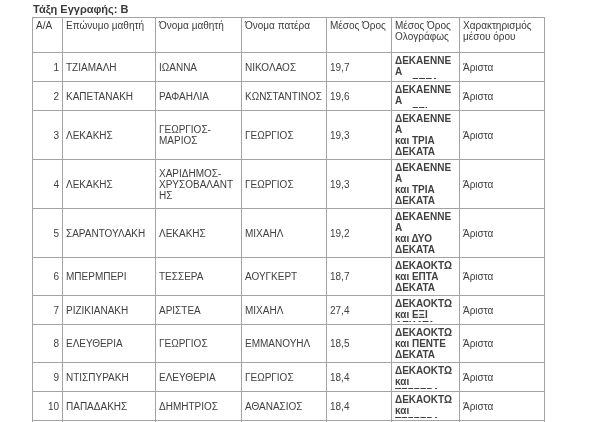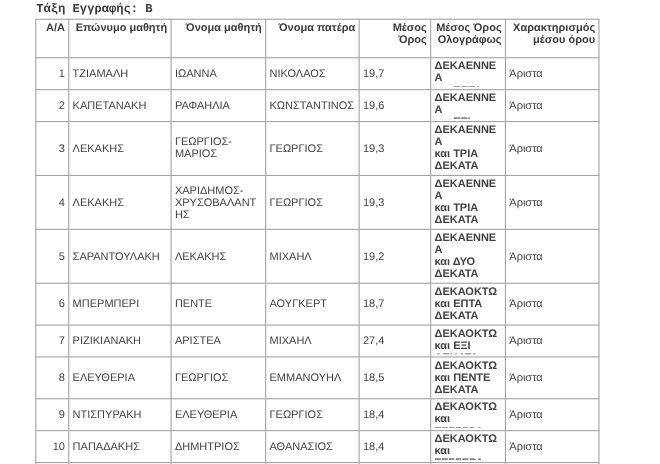--- a/index.html
+++ b/index.html
@@ -15,40 +15,39 @@
     color: #414141;
   }
   .page {
     padding: 2px 0 0 32px;
   }
   .page-title {
     font-size: 11px;
     font-weight: bold;
     margin: 1px 0 2px 1px;
     color: #3a3a3a;
-    font-family: Liberation Mono, monospace;
   }
   table.grades {
     border-collapse: collapse;
     table-layout: fixed;
     width: 512px;
   }
   table.grades th,
   table.grades td {
     border: 1px solid #a3a3a3;
     font-size: 10px;
     line-height: 11px;
     padding: 2px 3px;
     vertical-align: middle;
     overflow: hidden;
     word-wrap: break-word;
   }
   table.grades th {
-    text-align: right;
-    font-weight: bold;
+    text-align: left;
+    font-weight: normal;
     vertical-align: top;
     height: 30px;
     color: #3a3a3a;
   }
   td.c-aa {
     text-align: right;
     padding-right: 2px;
   }
   tr.short td { height: 24px; }
   tr.tall  td { height: 31px; }
@@ -159,21 +158,21 @@
               <div>ΔΕΚΑΕΝΝΕΑ</div>
               <div>και ΔΥΟ</div>
               <div>ΔΕΚΑΤΑ</div>
             </div>
     </td>
     <td>Άριστα</td>
   </tr>
         <tr class="tall">
     <td class="c-aa">6</td>
     <td>ΜΠΕΡΜΠΕΡΙ</td>
-    <td>ΠΕΝΤΕ</td>
+    <td>ΤΕΣΣΕΡΑ</td>
     <td>ΑΟΥΓΚΕΡΤ</td>
     <td>18,7</td>
     <td>
       <div class="words">
               <div>ΔΕΚΑΟΚΤΩ</div>
               <div>και ΕΠΤΑ</div>
               <div>ΔΕΚΑΤΑ</div>
             </div>
     </td>
     <td>Άριστα</td>

